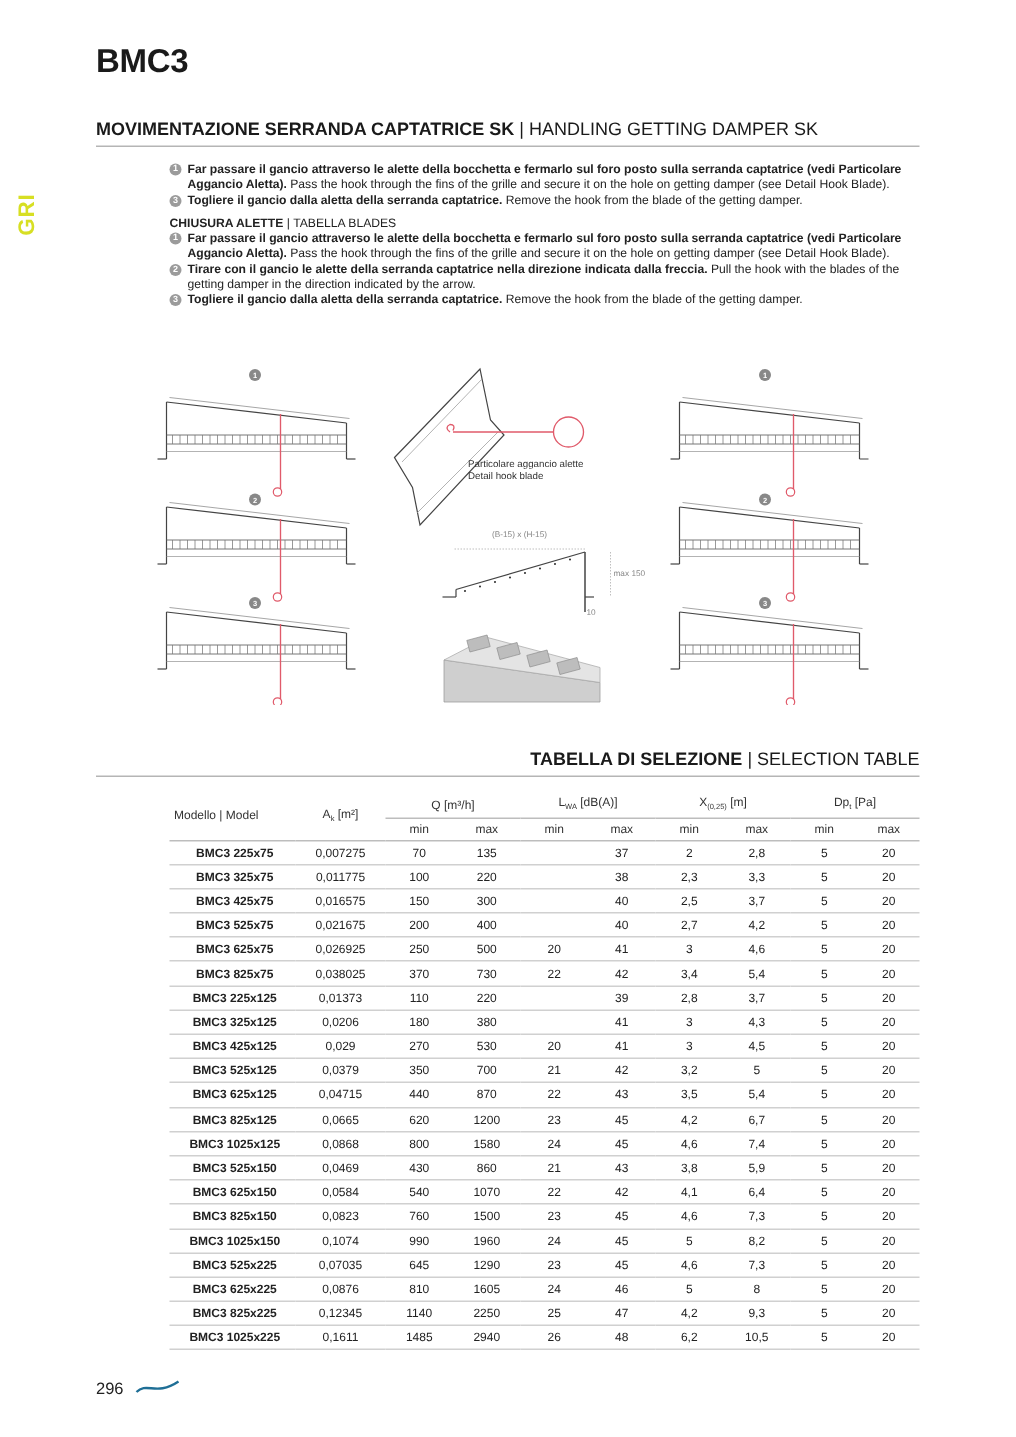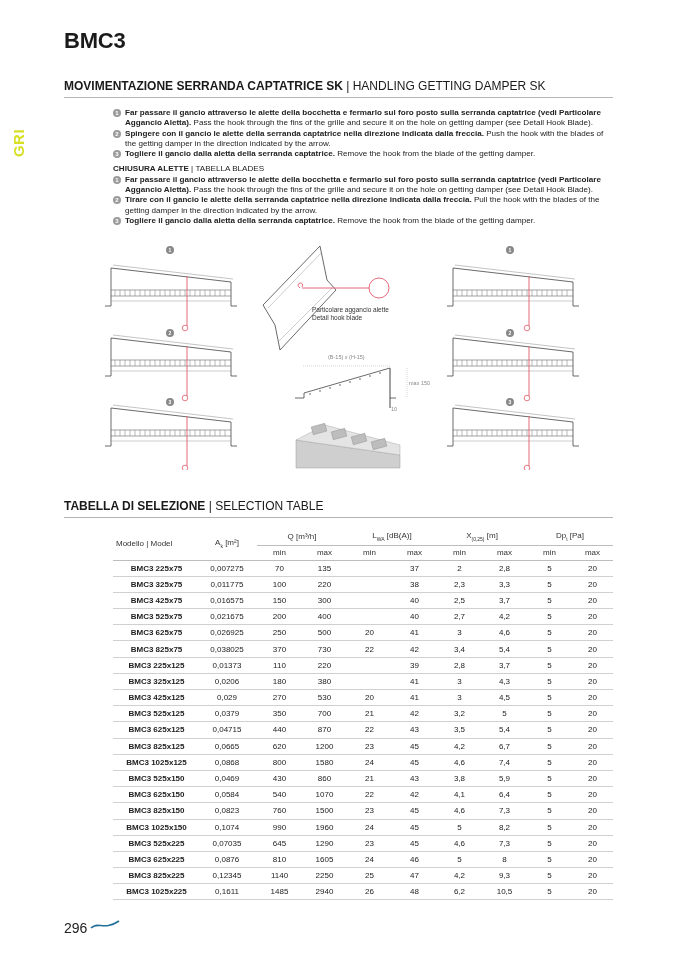--- a/index.html
+++ b/index.html
@@ -33,21 +33,21 @@
   th { font-weight: normal; font-size: 8px; color: #333; }
   thead tr.h1 th { height: 17px; vertical-align: middle; }
   thead tr.h1 th.grp { border-bottom: 1px solid #bdbdbd; margin-top: 28px; }
   thead tr.h2 th { height: 15px; }
   thead tr.h2 th, thead tr.h1 th.rowspan { border-bottom: 1.3px solid #bdbdbd; }
   tbody td { height: 16.2px; border-bottom: 1px solid #d0d0d0; text-align: center; }
   tbody td.model { text-align: center; font-weight: bold; padding-left: 3px; }
   th.model-h { text-align: left; padding-left: 3px; }
   sub { font-size: 5px; }
 
-  .footer { position: absolute; left: 64px; top: 920px; font-size: 14px; color: #222; }
+  .footer { position: absolute; left: 64px; top: 920px; font-size: 11px; color: #222; }
   .footer-logo { position: absolute; left: 90px; top: 918px; }
 </style>
 </head>
 <body>
 
 <div class="page-title">BMC3</div>
 
 <div class="side-tab">
   <span>GRI</span>
 </div>
@@ -57,25 +57,20 @@
   <span class="sep">|</span>
   <span class="en">HANDLING GETTING DAMPER SK</span>
 </div>
 
 <div class="instr">
   <div class="grp">
     <div class="step">
       <span class="num">1</span>
       <b>Far passare il gancio attraverso le alette della bocchetta e fermarlo sul foro posto sulla serranda captatrice (vedi Particolare Aggancio Aletta).</b>
       <span>Pass the hook through the fins of the grille and secure it on the hole on getting damper (see Detail Hook Blade).</span>
-    </div>
-    <div class="step">
-      <span class="num">2</span>
-      <b>Spingere con il gancio le alette della serranda captatrice nella direzione indicata dalla freccia.</b>
-      <span>Push the hook with the blades of the getting damper in the direction indicated by the arrow.</span>
     </div>
     <div class="step">
       <span class="num">3</span>
       <b>Togliere il gancio dalla aletta della serranda captatrice.</b>
       <span>Remove the hook from the blade of the getting damper.</span>
     </div>
   </div>
   <div class="grp">
     <div class="grp-title">
       <span>CHIUSURA ALETTE</span>
@@ -221,21 +216,21 @@
   </svg>
   <div class="fig-label" style="left:212px; top:66px;">
     <div>Particolare aggancio alette</div>
     <div>Detail hook blade</div>
   </div>
   <div class="dim-label" style="left:228px; top:114px;">(B-15) x (H-15)</div>
   <div class="dim-label" style="left:309px; top:140px;">max 150</div>
   <div class="dim-label" style="left:291px; top:166px;">10</div>
 </div>
 
-<div class="section-head" style="top:499px;">
+<div class="section-head" style="top:499px;text-align:right;">
   <b>TABELLA DI SELEZIONE</b>
   <span class="sep">|</span>
   <span class="en">SELECTION TABLE</span>
 </div>
 
 <div class="table-wrap">
   <table>
     <colgroup>
       <col style="width:84px">
         <col style="width:60px">

